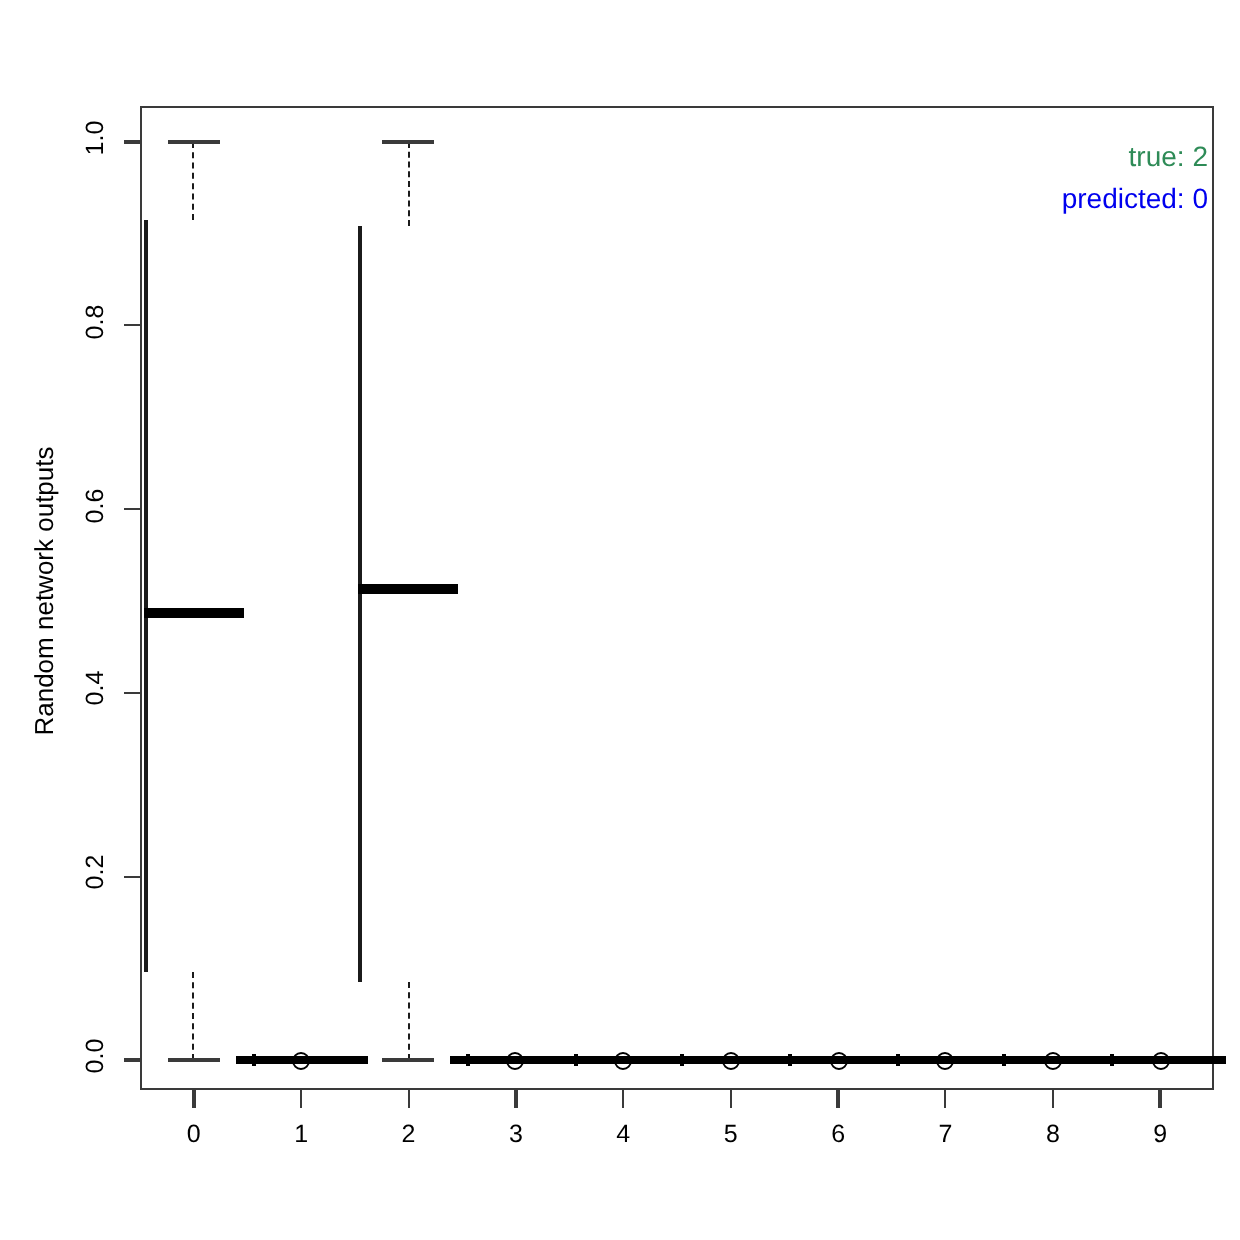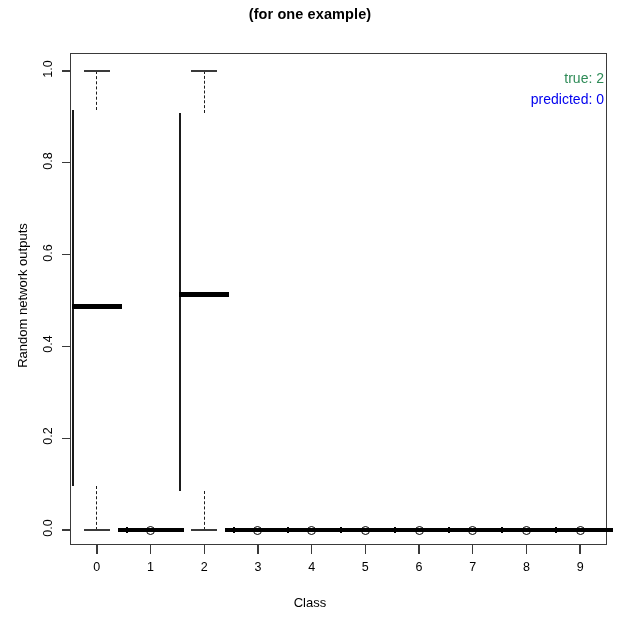--- a/index.html
+++ b/index.html
@@ -147,25 +147,23 @@
     background: transparent;
     box-sizing: border-box;
   }
 </style>
 </head>
 <body>
 
 <div id="figure">
 
   <div class="title-block">
-    <div class="title-line">(for one example)</div>
   </div>
 
   <div class="ylab">Random network outputs</div>
-  <div class="xlab">Class</div>
 
   <div id="y-axis">
       <div class="ytick-mark" style="top: 529.3px;"></div>
       <div class="ytick-label" style="top: 521px;"><span>0.0</span></div>
       <div class="ytick-mark" style="top: 437.5px;"></div>
       <div class="ytick-label" style="top: 429.2px;"><span>0.2</span></div>
       <div class="ytick-mark" style="top: 345.7px;"></div>
       <div class="ytick-label" style="top: 337.4px;"><span>0.4</span></div>
       <div class="ytick-mark" style="top: 253.9px;"></div>
       <div class="ytick-label" style="top: 245.6px;"><span>0.6</span></div>

